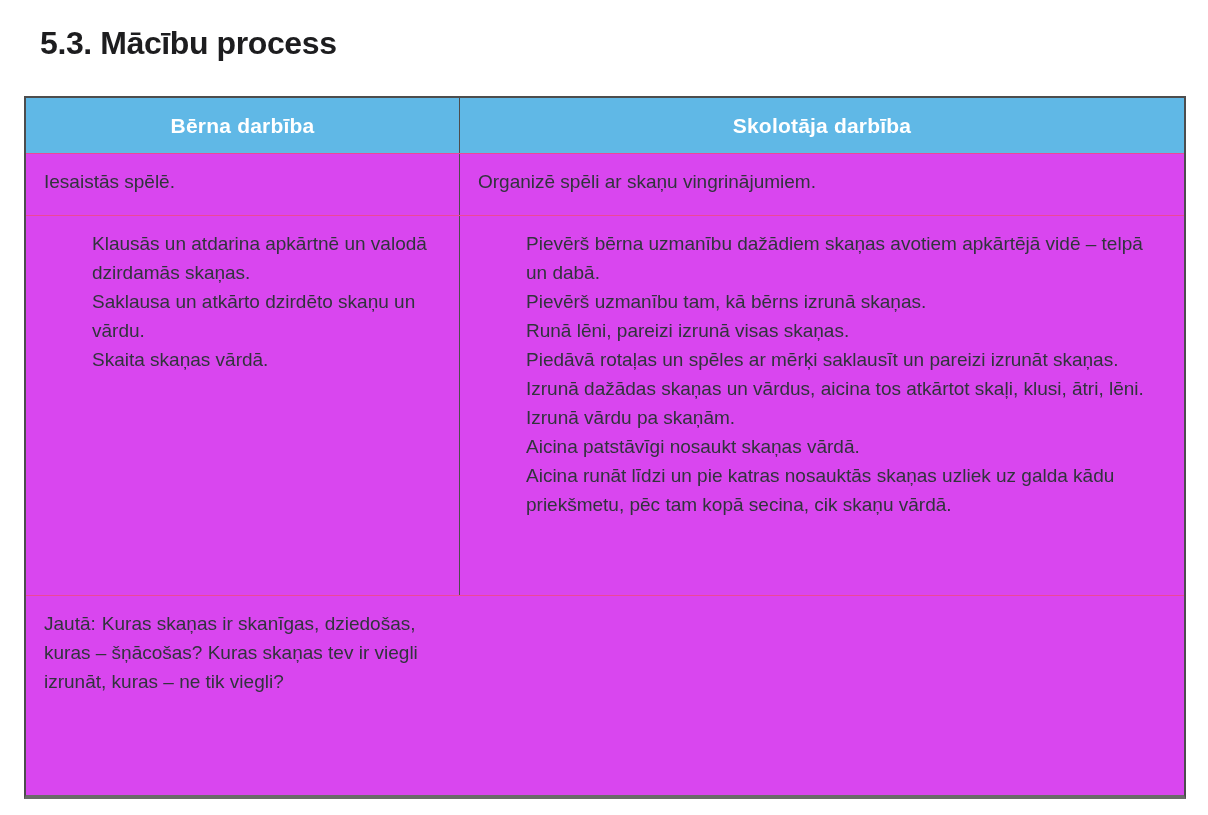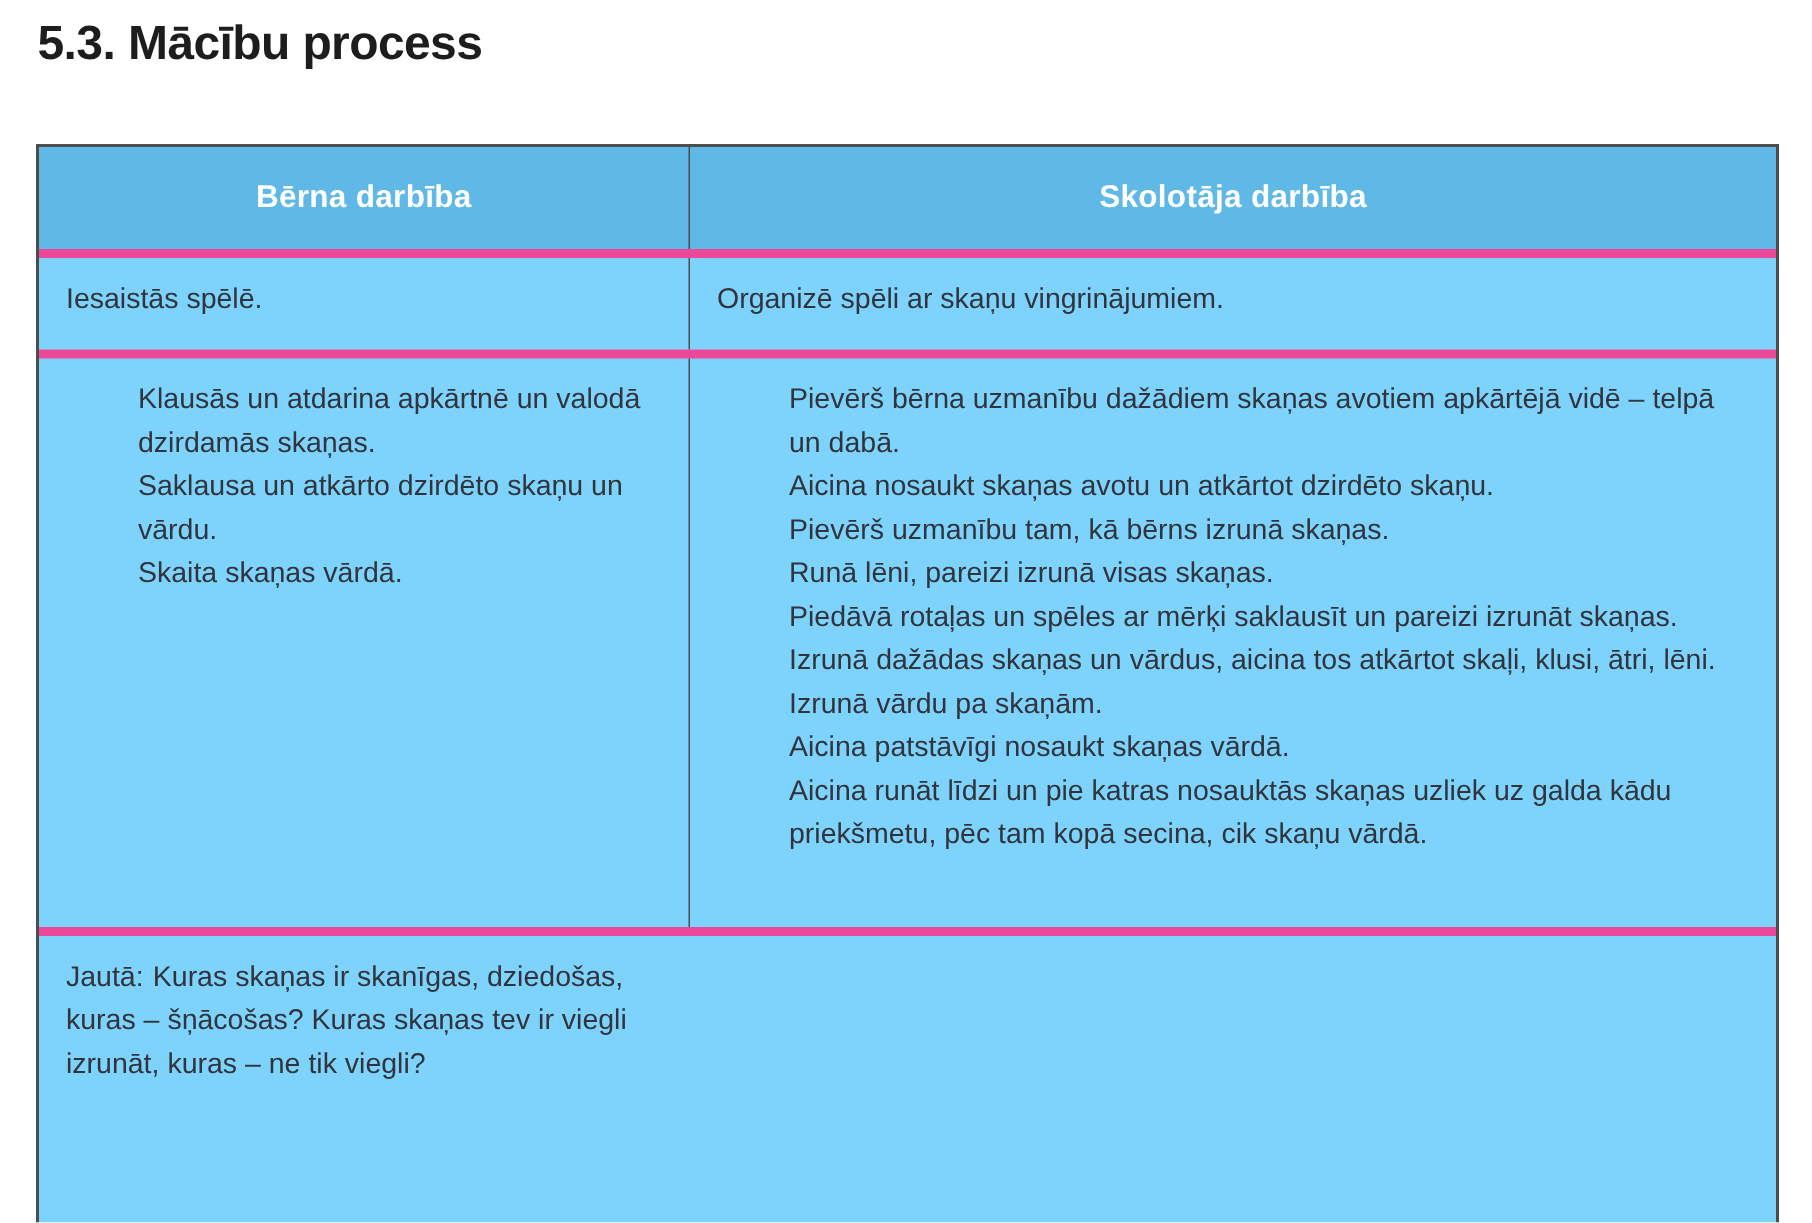--- a/index.html
+++ b/index.html
@@ -12,21 +12,21 @@
     position: relative;
     width: 1208px;
     height: 815px;
     background: #ffffff;
     overflow: hidden;
   }
   .doc-title {
     position: absolute;
     left: 24px;
     top: 6px;
-    margin: 1px;
+    margin: 16px;
     font-size: 32px;
     line-height: 42px;
     font-weight: 800;
     letter-spacing: -0.4px;
     color: #1d1d1f;
   }
   .proc-table {
     position: absolute;
     left: 24px;
     top: 96px;
@@ -35,33 +35,33 @@
     border: 2px solid #4d4d4d;
     border-bottom: 4px solid #6a6a6a;
     background: #ffffff;
   }
   .thead, .tr {
     display: grid;
     grid-template-columns: 434px 1fr;
   }
   .thead {
     background: #60b8e6;
-    height: 68px;
+    height: 55px;
   }
   .th {
     display: flex;
     align-items: center;
     justify-content: center;
     color: #ffffff;
     font-size: 21px;
     font-weight: 700;
     letter-spacing: 0.2px;
   }
   .th.first { border-right: 1px solid #4d4d4d; }
-  .tr { border-top: 6px solid #ec4899; background: #7dd3fc; }
+  .tr { border-top: 1px solid #ec4899; background: #d946ef; }
   .td {
     box-sizing: border-box;
     padding: 13px 18px 14px 18px;
     font-size: 19px;
     line-height: 29px;
     color: #31343c;
   }
   .td.first { border-right: 1px solid #4d4d4d; }
   .row-1 .td { min-height: 61px; }
   .row-2 .td { min-height: 379px; margin-left: 48px; }
@@ -93,21 +93,20 @@
     </div>
 
     <div class="tr row-2">
       <div class="td first">
           <div>Klausās un atdarina apkārtnē un valodā dzirdamās skaņas.</div>
           <div>Saklausa un atkārto dzirdēto skaņu un vārdu.</div>
           <div>Skaita skaņas vārdā.</div>
         </div>
       <div class="td">
           <div>Pievērš bērna uzmanību dažādiem skaņas avotiem apkārtējā vidē – telpā un dabā.</div>
-          <div>Aicina nosaukt skaņas avotu un atkārtot dzirdēto skaņu.</div>
           <div>Pievērš uzmanību tam, kā bērns izrunā skaņas.</div>
           <div>Runā lēni, pareizi izrunā visas skaņas.</div>
           <div>Piedāvā rotaļas un spēles ar mērķi saklausīt un pareizi izrunāt skaņas.</div>
           <div>Izrunā dažādas skaņas un vārdus, aicina tos atkārtot skaļi, klusi, ātri, lēni.</div>
           <div>Izrunā vārdu pa skaņām.</div>
           <div>Aicina patstāvīgi nosaukt skaņas vārdā.</div>
           <div>Aicina runāt līdzi un pie katras nosauktās skaņas uzliek uz galda kādu priekšmetu, pēc tam kopā secina, cik skaņu vārdā.</div>
         </div>
     </div>
 

